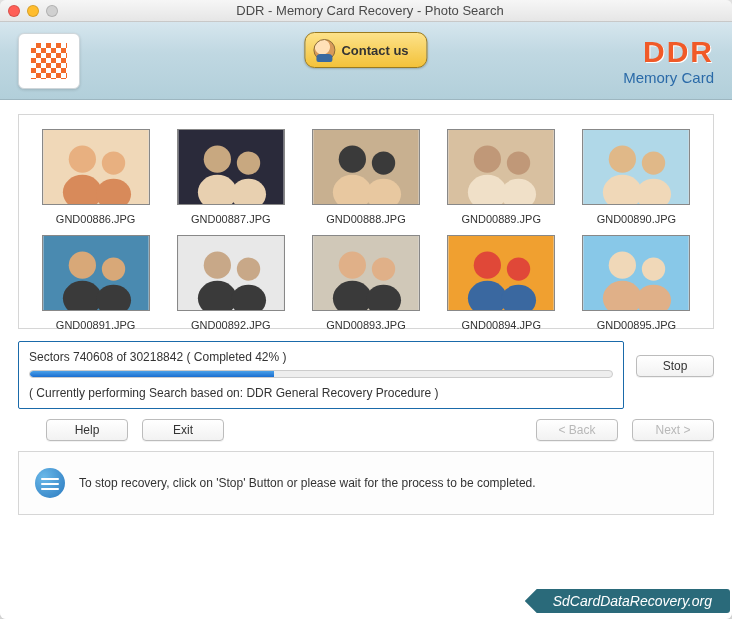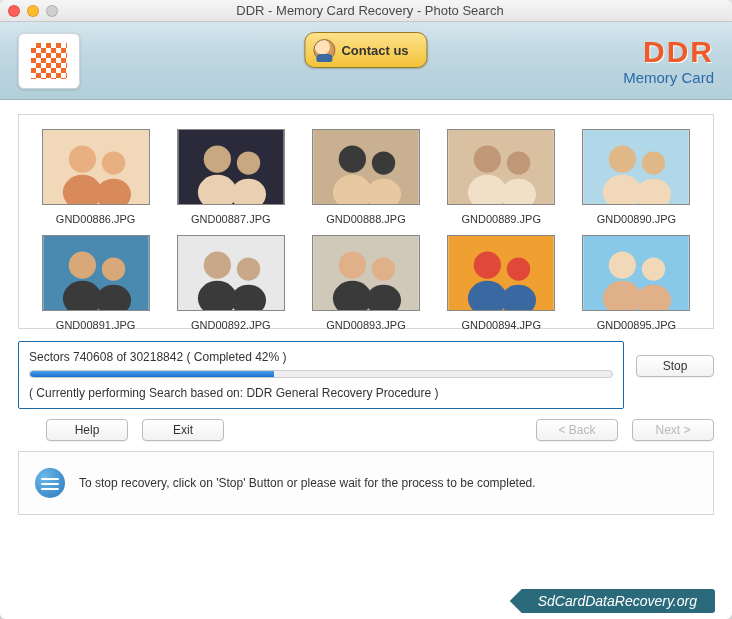--- a/index.html
+++ b/index.html
@@ -149,21 +149,21 @@
   background: radial-gradient(circle at 30% 30%, #6ab8e8, #2a7ac0);
   position: relative;
 }
 .info-icon::before, .info-icon::after {
   content: ""; position: absolute; left: 6px; right: 6px; height: 2px; background: #fff; border-radius: 1px;
 }
 .info-icon::before { top: 10px; }
 .info-icon::after { top: 15px; box-shadow: 0 5px 0 #fff; }
 .info-text { font-size: 12px; color: #333; }
 .footer-ribbon {
-  position: absolute; right: 17px; bottom: 6px;
+  position: absolute; right: 2px; bottom: 6px;
   background: #2a6a7a; color: #fff; font-size: 14px;
   padding: 4px 18px 4px 28px; border-radius: 3px;
   clip-path: polygon(12px 0, 100% 0, 100% 100%, 12px 100%, 0 50%);
   font-style: italic;
 }
 .window { position: relative; width: 732px; height: 619px; border-radius: 6px; overflow: hidden; box-shadow: 0 10px 40px rgba(0,0,0,0.3); }
 </style>
 </head>
 <body>
 

